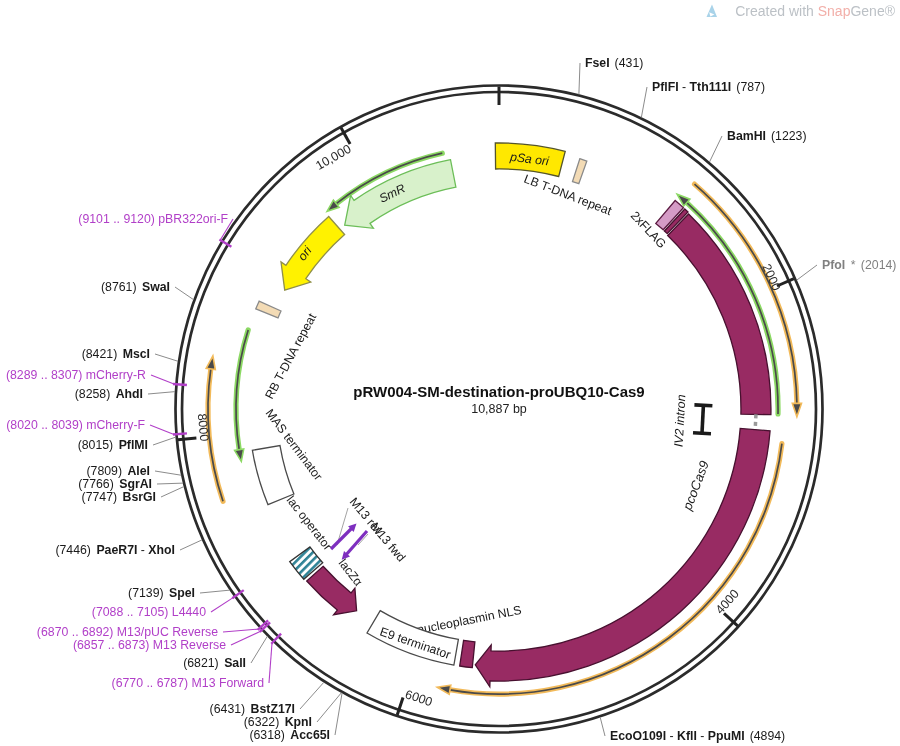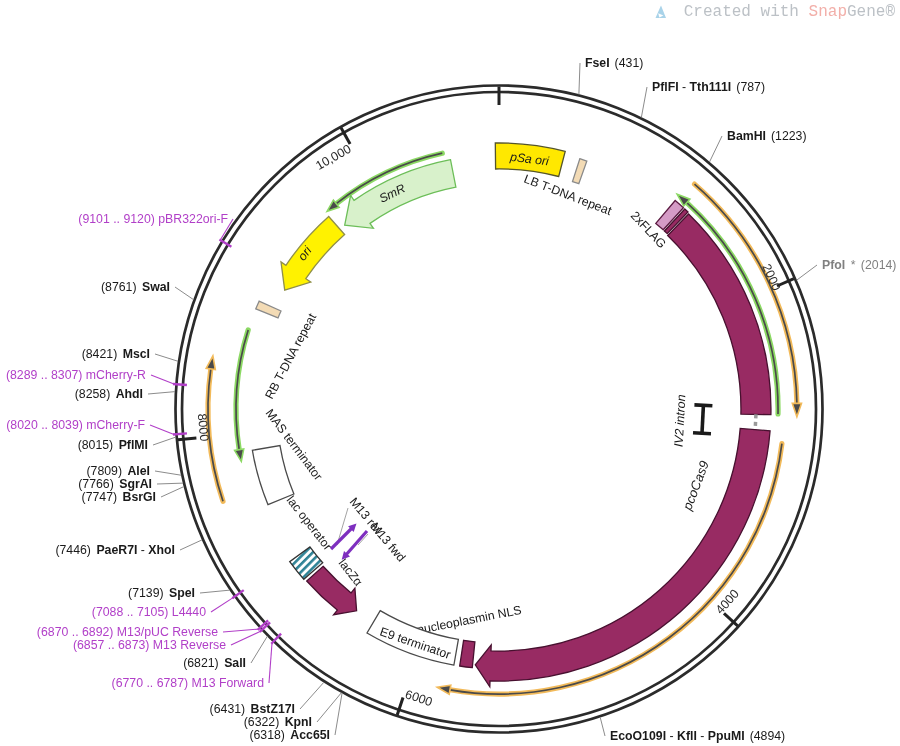--- a/index.html
+++ b/index.html
@@ -2,22 +2,22 @@
 <html><head>
 <meta charset="utf-8">
 <style>
   html,body{margin:0;padding:0;background:#fff;}
   #canvas{position:relative;width:900px;height:746px;background:#fff;overflow:hidden;
           font-family:"Liberation Sans", sans-serif;}
   #map{position:absolute;left:0;top:0;}
   #title-block{position:absolute;left:299px;top:383px;width:400px;text-align:center;pointer-events:none;}
   #title-block .t1{font-size:15px;font-weight:bold;color:#111;}
   #title-block .t2{font-size:12.5px;color:#222;margin-top:2px;}
-  #watermark{position:absolute;top:3px;right:5px;font-size:16px;color:#BCC1C6;
-             display:flex;align-items:center;gap:16px;font-family:Liberation Mono, monospace;}
+  #watermark{position:absolute;top:3px;right:5px;font-size:14px;color:#BCC1C6;
+             display:flex;align-items:center;gap:16px;}
   #watermark .snap{color:#F2AFA9;}
   svg text{font-family:"Liberation Sans", sans-serif;}
 </style>
 </head>
 <body>
 
 <div id="canvas">
   <svg id="map" width="900" height="746" viewBox="0 0 900 746">
       <defs>
         <pattern id="hatch" width="5.5" height="5.5" patternUnits="userSpaceOnUse" patternTransform="rotate(45)">
@@ -149,20 +149,24 @@
       <line x1="258.51787392484334" y1="629.1007656469474" x2="223" y2="632" stroke="#B13FC8" stroke-width="1.1"></line>
       <text x="218" y="636" font-size="12.3" fill="#B13FC8" text-anchor="end">(6870 .. 6892)  M13/pUC Reverse</text>
       <line x1="270.0688392829033" y1="622.4467700686118" x2="259.82910685466254" y2="631.9939099438851" stroke="#B13FC8" stroke-width="2.4"></line>
       <line x1="260.56051631382263" y1="631.3119713813657" x2="231" y2="645" stroke="#B13FC8" stroke-width="1.1"></line>
       <text x="226" y="649" font-size="12.3" fill="#B13FC8" text-anchor="end">(6857 .. 6873)  M13 Reverse</text>
       <line x1="281.0700288346736" y1="633.6675937198777" x2="271.32236239277404" y2="643.7166234709266" stroke="#B13FC8" stroke-width="2.4"></line>
       <line x1="272.01862428148115" y1="642.998835631566" x2="269" y2="683" stroke="#B13FC8" stroke-width="1.1"></line>
       <text x="264" y="687" font-size="12.3" fill="#B13FC8" text-anchor="end">(6770 .. 6787)  M13 Forward</text>
     </svg>
 
+  <div id="title-block">
+    <div class="t1">pRW004-SM-destination-proUBQ10-Cas9</div>
+    <div class="t2">10,887 bp</div>
+  </div>
 
   <div id="watermark">
     <svg width="15" height="16" viewBox="0 0 15 16">
       <path d="M2.5 14 L8 1.5 L13 14 Z" fill="#A9D3E9"></path>
       <path d="M5.2 9.2 L10.4 11.4 L6.4 13.6 Z" fill="#FFFFFF"></path>
     </svg>
     <span><span>Created with </span><span class="snap">Snap</span><span>Gene</span><span>®</span></span>
   </div>
 </div>
 

